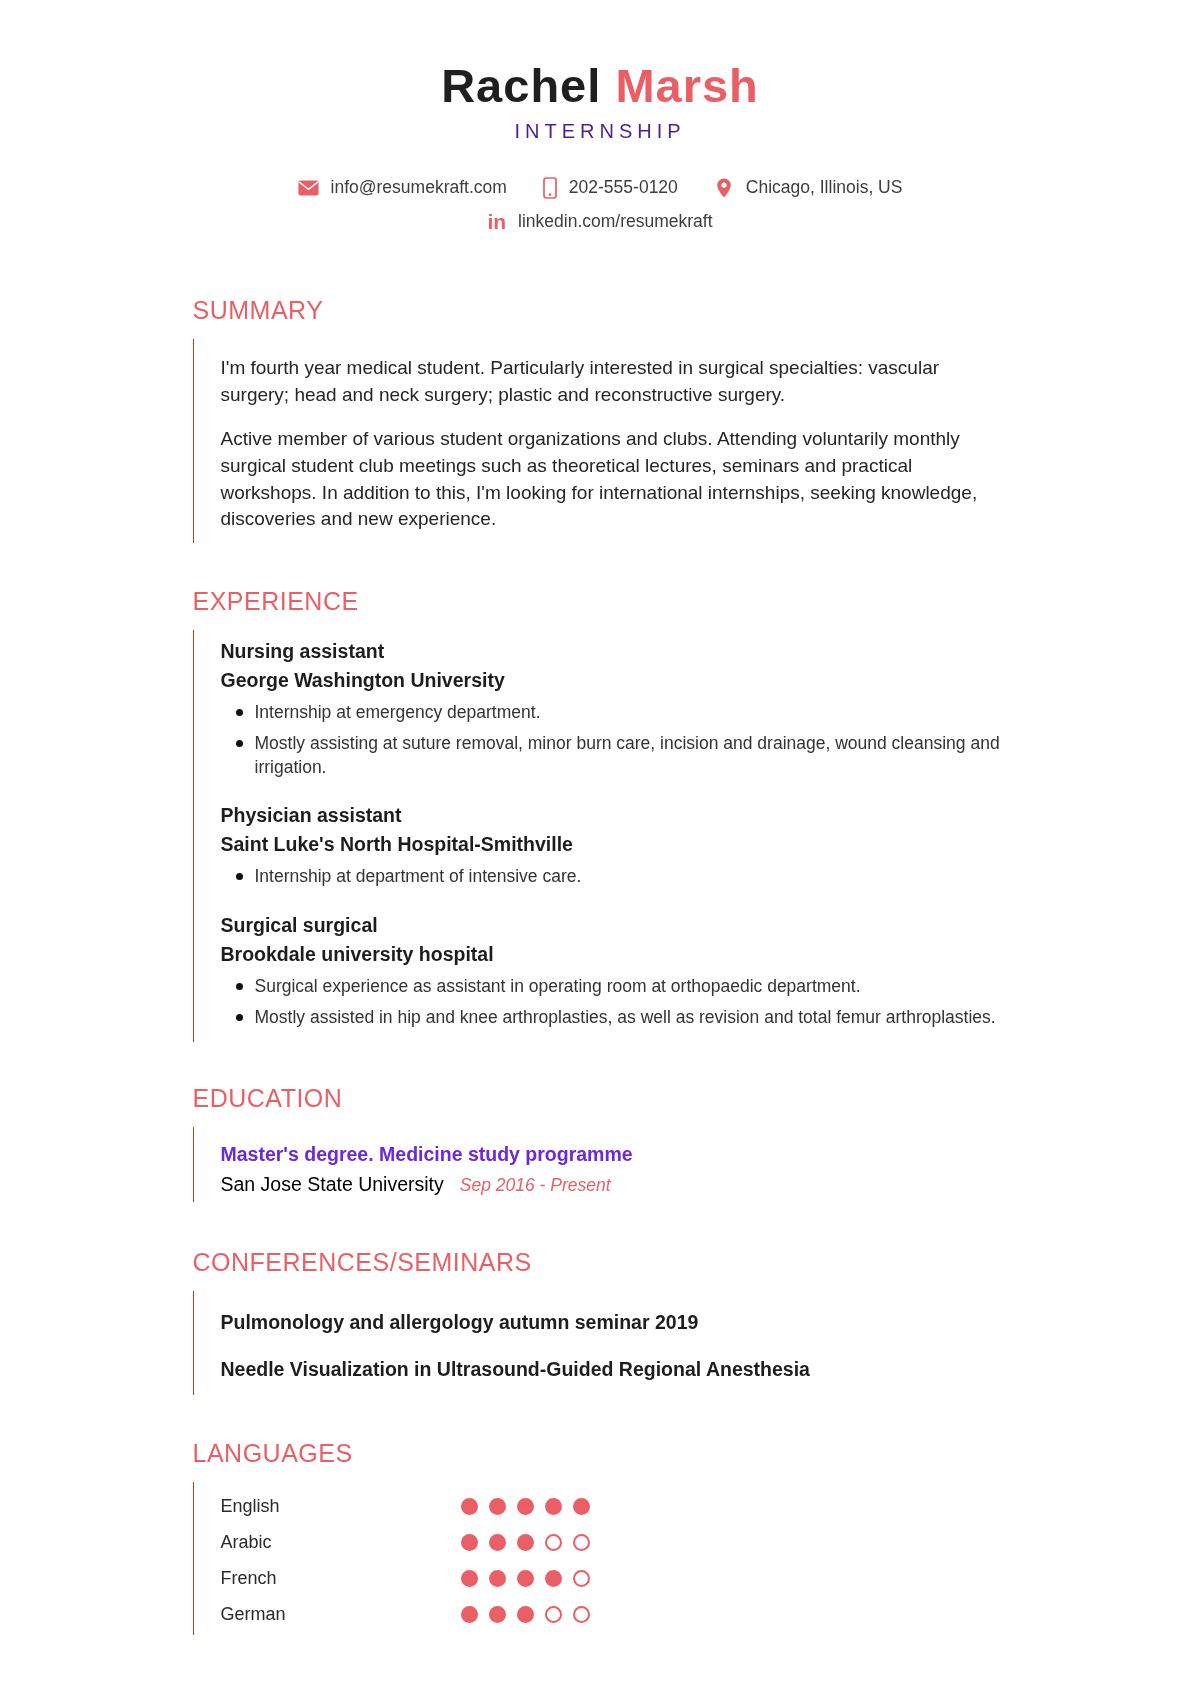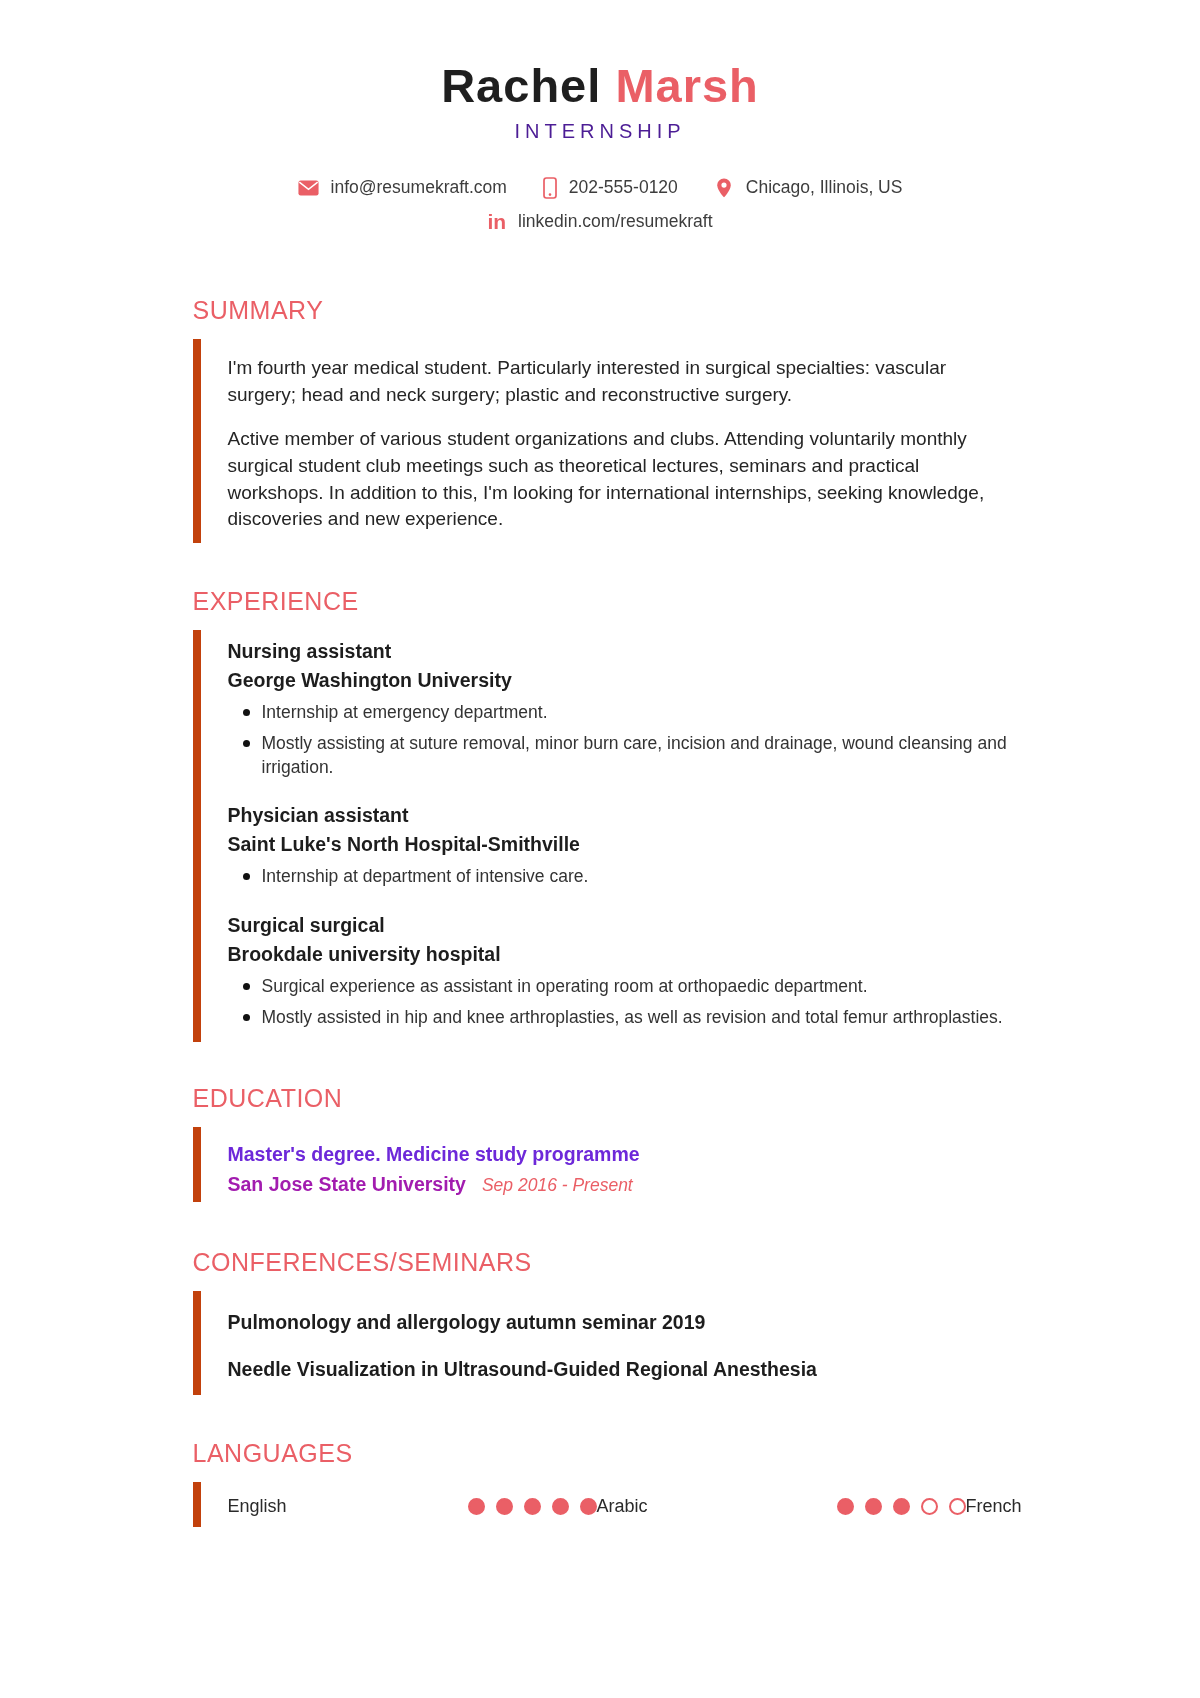--- a/index.html
+++ b/index.html
@@ -21,45 +21,45 @@
   .cicon svg { display:block; }
   .in-badge { font-weight:800; font-size:21px; color:var(--accent); letter-spacing:0; line-height:1; }
   
   .section { margin:0 85px; }
   .section.summary     { margin-top:64px; }
   .section.experience  { margin-top:44px; }
   .section.education   { margin-top:42px; }
   .section.conferences { margin-top:46px; }
   .section.languages   { margin-top:44px; }
   .section-title { font-size:25px; color:var(--accent); font-weight:500; letter-spacing:0.5px; }
-  .section-body { margin-top:14px; border-left:8px solid #c2410c; padding:16px 0 6px 27px; }
+  .section-body { margin-top:14px; border-left:1px solid #c2410c; padding:16px 0 6px 27px; }
   
   .summary p { font-size:19px; line-height:1.42; color:#252525; font-weight:500; max-width:940px; margin-bottom:17px; }
   .summary p:last-child { margin-bottom:4px; }
   
   .experience .section-body { padding-top:10px; }
   .job { margin-bottom:25px; }
   .job:last-child { margin-bottom:6px; }
   .job-role, .job-org { font-size:19.5px; font-weight:700; color:#1d1d1d; margin-bottom:6px; }
   .job-org { margin-bottom:9px; }
   .job-bullets { list-style:none; }
   .job-bullets li { display:flex; align-items:flex-start; gap:12px; font-size:17.5px; color:#333; margin-bottom:7px; line-height:1.35; }
   .b-dot { flex:none; width:7px; height:7px; border-radius:50%; background:#111; margin-top:8px; margin-left:15px; }
   
   .edu-degree { font-size:19.5px; font-weight:700; color:#6d28d9; margin-bottom:7px; }
   .edu-line { display:flex; align-items:baseline; }
-  .edu-school { font-size:19.5px; font-weight:700; color:#a21caf; }
+  .edu-school { font-size:19.5px; font-weight:400; color:#000000; }
   .edu-dates { font-size:17.5px; font-style:italic; color:var(--accent); margin-left:16px; }
   
   .conferences .section-body { padding-top:20px; }
   .conf-item { font-size:19.5px; font-weight:700; color:#1d1d1d; margin-bottom:24px; }
   .conf-item:last-child { margin-bottom:8px; }
   
   .languages .section-body { padding-top:14px; padding-bottom:10px; }
-  .lang-grid { display:grid; grid-template-columns:1fr 1fr 1fr 1fr; row-gap:15px; }
+  .lang-grid { display:grid; grid-template-columns:1fr; row-gap:15px; }
   .lang-row { display:flex; align-items:center; }
   .lang-name { width:240px; font-size:18px; color:#2a2a2a; }
   .lang-dots { display:flex; gap:11px; align-items:center; }
   .dot { width:17px; height:17px; border-radius:50%; border:2px solid var(--accent); background:#fff; }
   .dot.filled { background:var(--accent); }
 </style>
 </head>
 <body>
 
 <div class="page">

